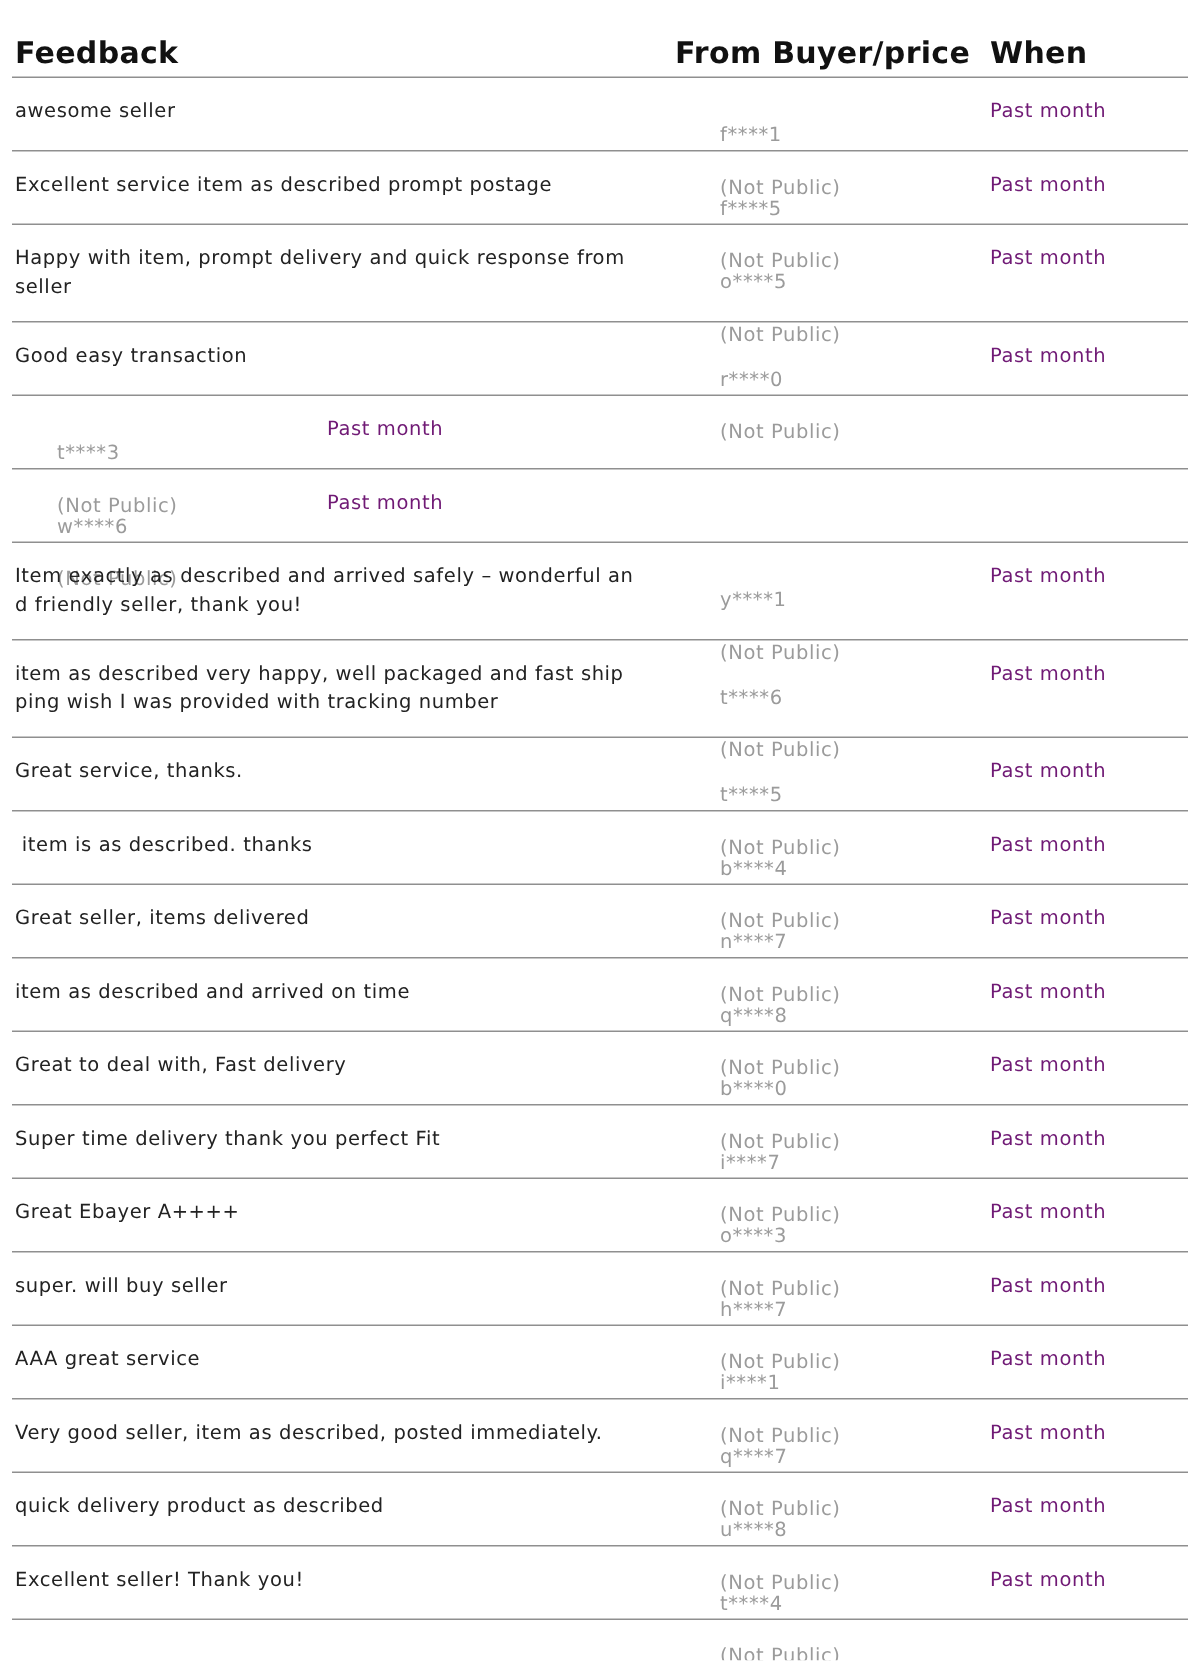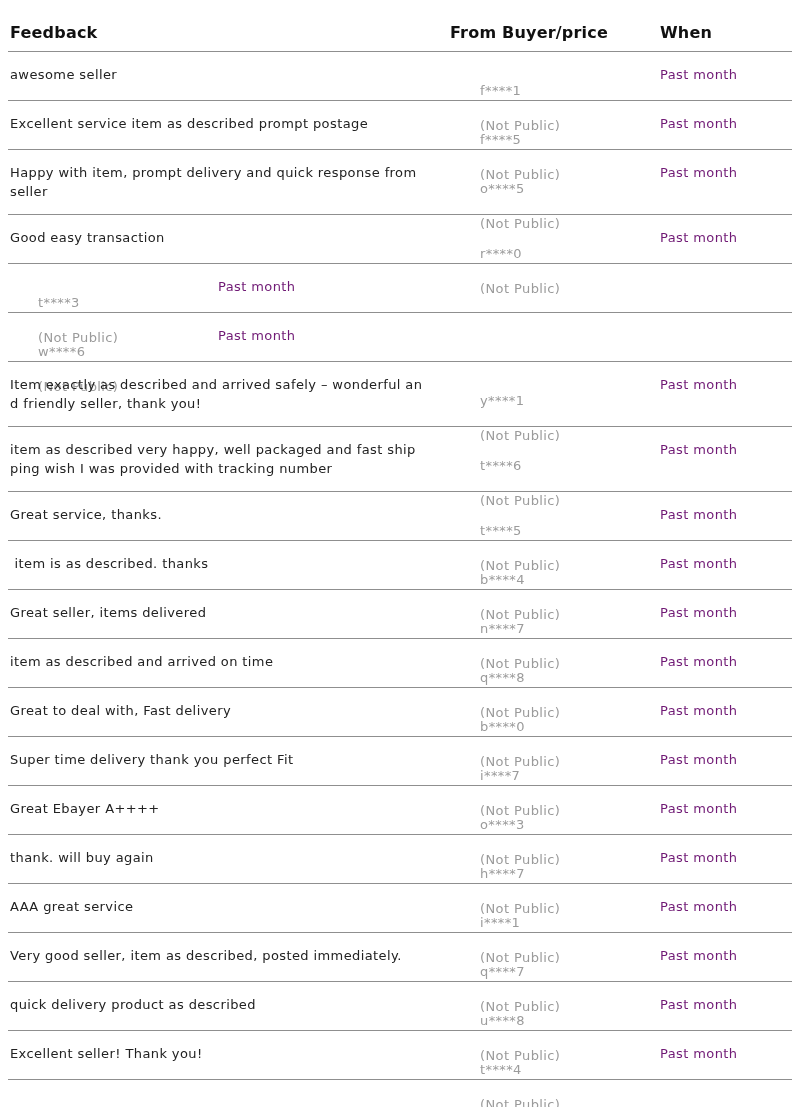--- a/index.html
+++ b/index.html
@@ -28,21 +28,21 @@
     height: 52px;
   }
   .row.body1 { height: 49px; }
   .row.body2 { height: 65px; }
 
   .c1 { width: 442px; box-sizing: border-box; padding-left: 2px; }
   .c2 { width: 210px; box-sizing: border-box; }
   .c3 { width: 132px; box-sizing: border-box; text-align: left; }
 
   .header .hcell {
-    font-size: 16px;
+    font-size: 20px;
     font-weight: bold;
     color: #111111;
     letter-spacing: 0.2px;
     padding-top: 23px;
   }
 
   .cell-text {
     font-size: 13px;
     line-height: 19px;
     letter-spacing: 0.4px;
@@ -208,21 +208,21 @@
       <div class="row body1">
         <div class="c1 cell-text feedback-text">Great Ebayer A++++</div>
         <div class="c2 cell-text buyer-cell">
           <span class="buyer-id">o****3</span>
           <span class="buyer-note">(Not Public)</span>
         </div>
         <div class="c3 cell-text when-text">Past month</div>
       </div>
 
       <div class="row body1">
-        <div class="c1 cell-text feedback-text">thank. will buy again</div>
+        <div class="c1 cell-text feedback-text">super. will buy seller</div>
         <div class="c2 cell-text buyer-cell">
           <span class="buyer-id">h****7</span>
           <span class="buyer-note">(Not Public)</span>
         </div>
         <div class="c3 cell-text when-text">Past month</div>
       </div>
 
       <div class="row body1">
         <div class="c1 cell-text feedback-text">AAA great service</div>
         <div class="c2 cell-text buyer-cell">

